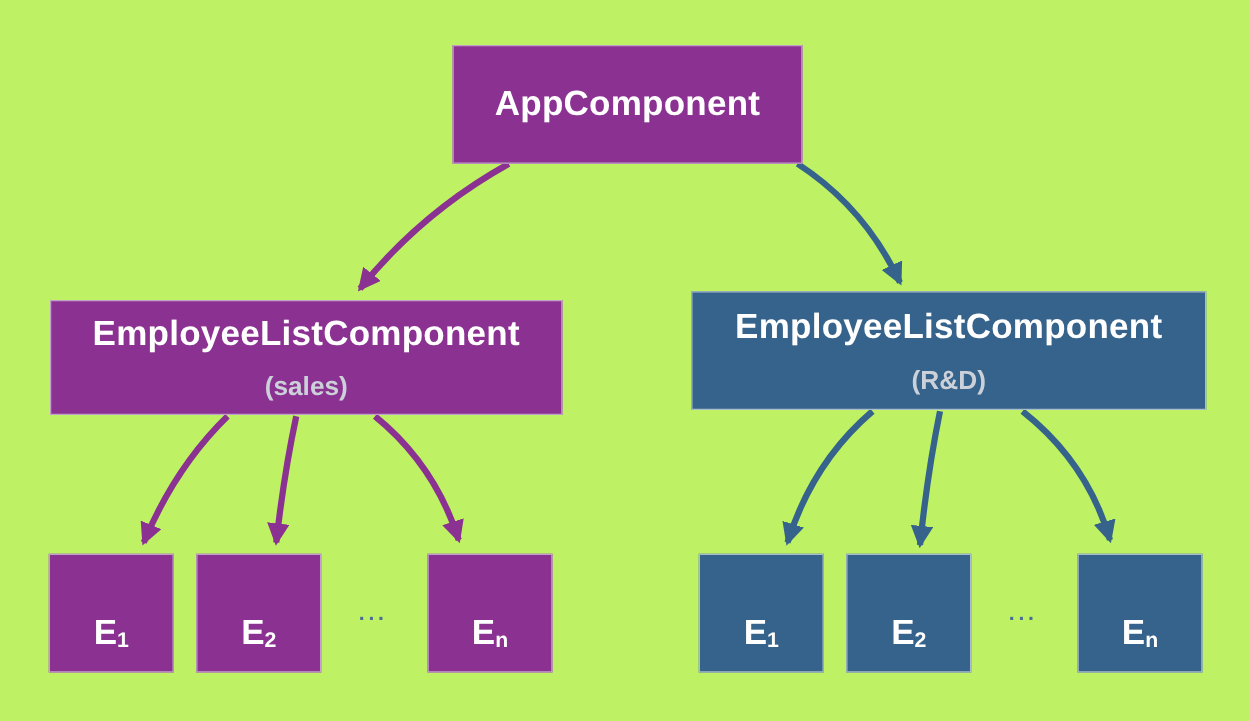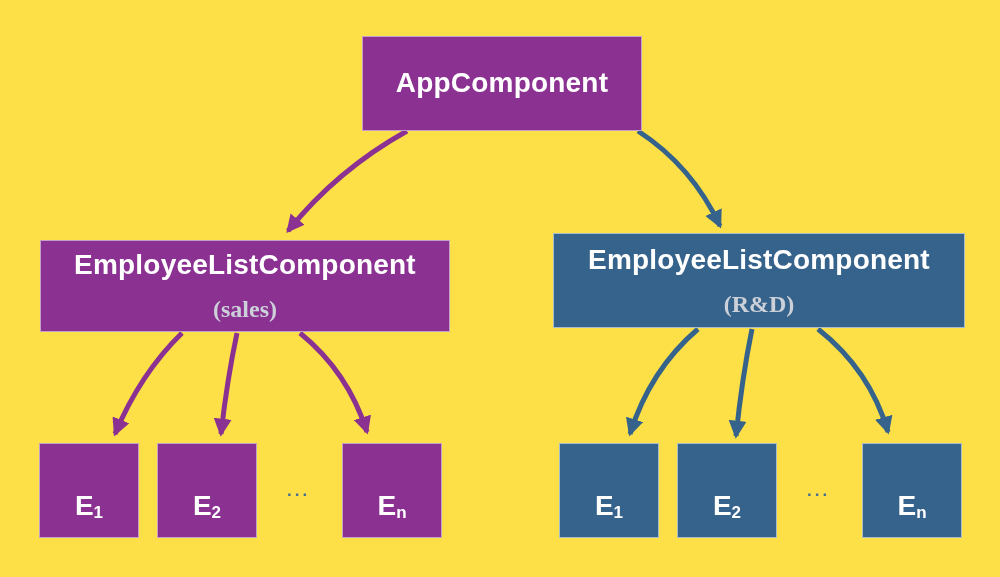--- a/index.html
+++ b/index.html
@@ -1,20 +1,20 @@
 <!DOCTYPE html>
 <html><head>
 <meta charset="utf-8">
 <style>
   html, body { margin: 0; padding: 0; background: #ffffff; }
   .canvas {
     position: relative;
     width: 1000px;
     height: 577px;
-    background: #fde047;
+    background: #bef264;
     font-family: "Liberation Sans", sans-serif;
     overflow: hidden;
   }
   .arrows {
     position: absolute;
     left: 0; top: 0;
     width: 1000px; height: 577px;
   }
   .arrow {
     fill: none;
@@ -35,26 +35,25 @@
   }
   .purple { background: #8b3192; border: 1px solid #c2a0ca; }
   .blue   { background: #36638b; border: 1px solid #a9bccb; }
   .node-title {
     font-size: 28px;
     font-weight: bold;
     line-height: 1.15;
     letter-spacing: 0.2px;
   }
   .node-subtitle {
-    font-size: 24px;
+    font-size: 21px;
     font-weight: bold;
     color: #ccd1d9;
     line-height: 1.1;
     margin-top: 15px;
-    font-family: Liberation Serif, serif;
   }
   .leaf .e-label {
     font-size: 28px;
     font-weight: bold;
     line-height: 1;
     margin-top: 32px;
   }
   .leaf .e-sub {
     font-size: 17px;
     font-weight: bold;

